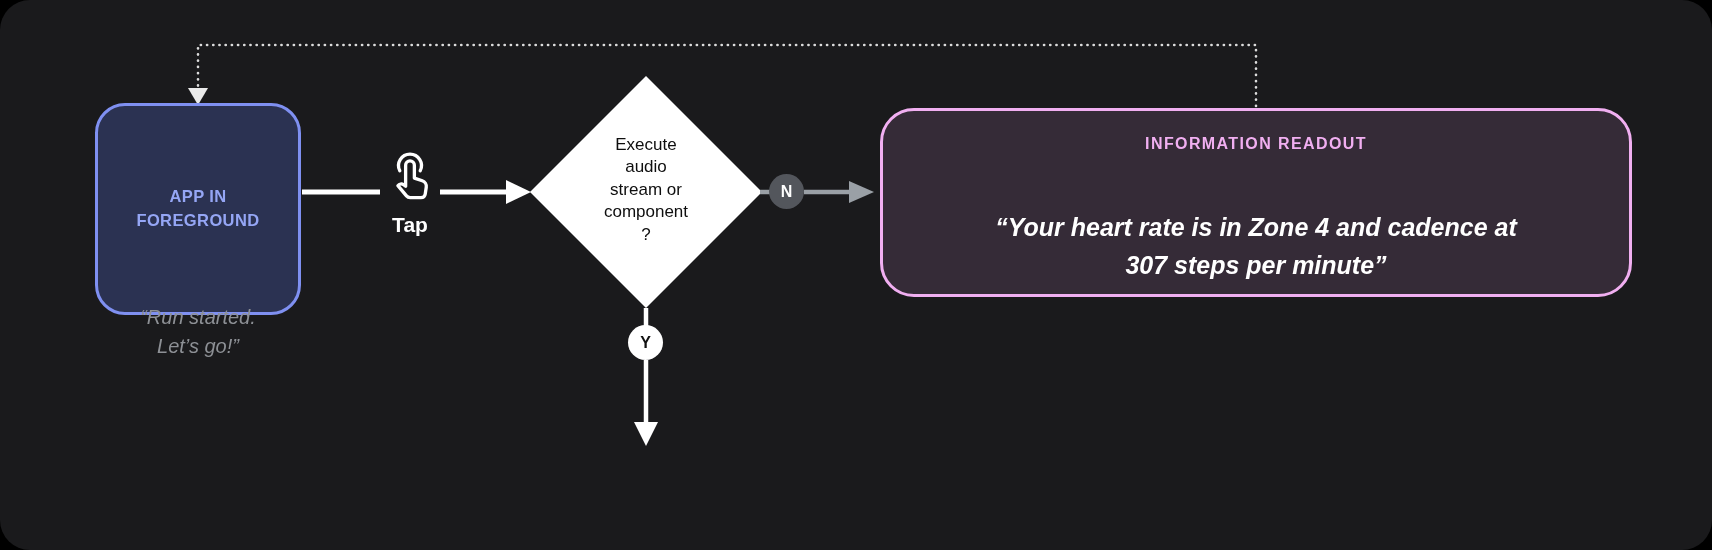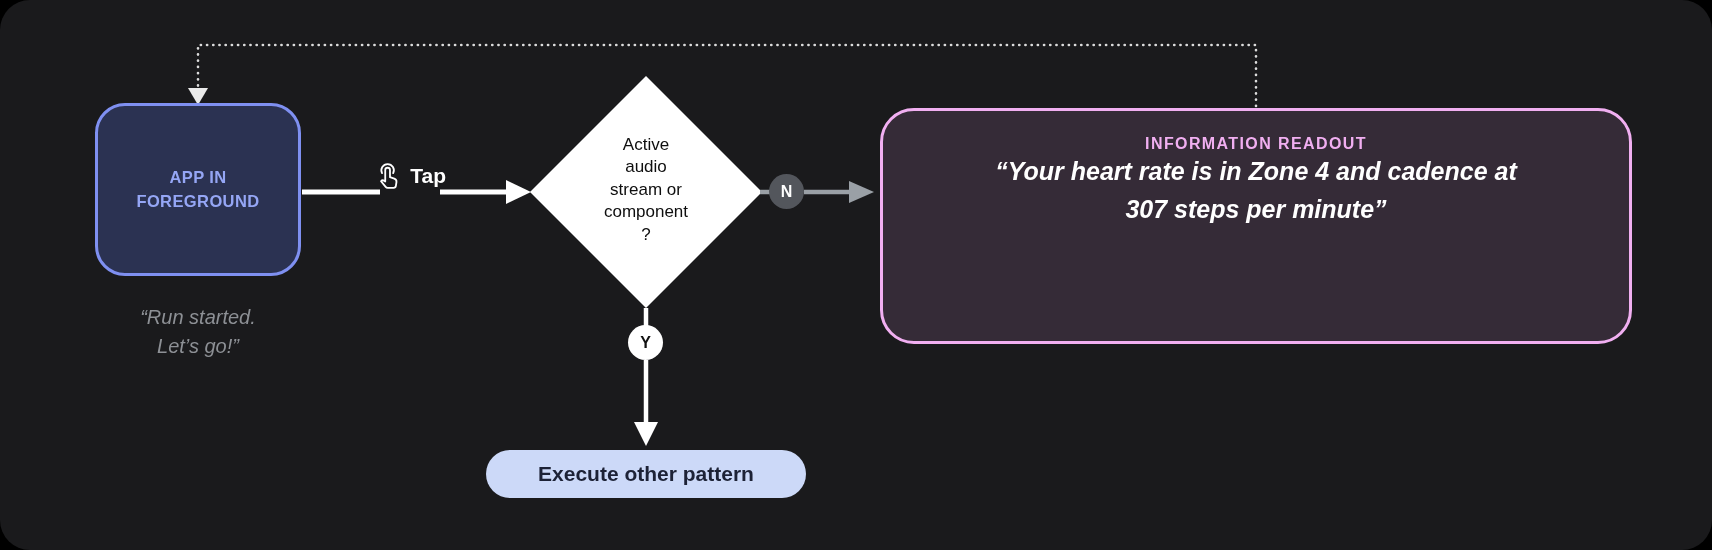--- a/index.html
+++ b/index.html
@@ -9,51 +9,51 @@
     font-family:"Liberation Sans",sans-serif;
   }
   .connector-layer{position:absolute;left:0;top:0;width:1712px;height:550px;pointer-events:none;}
   .dotted{fill:none;stroke:#dcdcdc;stroke-width:2.6;stroke-dasharray:0.2 6;stroke-linecap:round;}
   .wline{stroke:#ffffff;stroke-width:5;}
   .wline2{stroke:#ffffff;stroke-width:4.5;}
   .gline{stroke:#9aa0a6;stroke-width:4.5;}
   .diamond{fill:#ffffff;}
 
   .app-node{
-    position:absolute;left:95px;top:103px;width:206px;height:173px;box-sizing:border-box;
+    position:absolute;left:95px;top:103px;width:206px;height:212px;box-sizing:border-box;
     background:#2b3252;border:3.5px solid #7f90f1;border-radius:30px;
     display:flex;align-items:center;justify-content:center;text-align:center;
     color:#95a6f5;font-weight:bold;font-size:16.5px;letter-spacing:.4px;line-height:1.45;
     padding:0 26px;
   }
   .app-caption{
     position:absolute;left:68px;top:303px;width:260px;text-align:center;
     color:#8d9095;font-style:italic;font-size:20px;line-height:1.45;white-space:pre-line;
   }
   .tap-group{
     position:absolute;left:374px;top:148px;width:72px;
-    display:flex;align-items:center;gap:9px;
+    display:flex;flex-direction:column;align-items:center;gap:9px;
   }
   .tap-label{color:#ffffff;font-size:21px;font-weight:600;}
   .decision-text{
     position:absolute;left:566px;top:134px;width:160px;text-align:center;
     color:#0e0e0e;font-size:17px;font-weight:500;line-height:1.32;white-space:pre-line;
   }
   .badge{
     position:absolute;width:35px;height:35px;border-radius:50%;
     display:flex;align-items:center;justify-content:center;
     font-weight:bold;font-size:16px;
   }
   .badge-n{left:769px;top:174px;background:#53565c;color:#ffffff;}
   .badge-y{left:628px;top:325px;background:#ffffff;color:#111111;}
   .readout{
-    position:absolute;left:880px;top:108px;width:752px;height:236px;box-sizing:border-box;
+    position:absolute;left:880px;top:108px;width:752px;height:189px;box-sizing:border-box;
     background:#352b37;border:3.5px solid #f1aff1;border-radius:34px;
-    display:flex;flex-direction:column;align-items:center;justify-content:flex-start;
-    padding:24px 40px 10px 40px;
+    display:flex;flex-direction:column;align-items:center;justify-content:space-between;
+    gap:16px;padding:24px 40px 10px 40px;
   }
   .readout-title{color:#f1aff1;font-weight:bold;font-size:16px;letter-spacing:1.4px;}
   .readout-quote{
     color:#ffffff;font-weight:bold;font-style:italic;font-size:25px;line-height:1.5;
     text-align:center;white-space:pre-line;
   }
   .terminal-pill{
     position:absolute;left:486px;top:450px;width:320px;height:48px;
     background:#ccd9f8;border-radius:26px;
     display:flex;align-items:center;justify-content:center;
@@ -92,36 +92,33 @@
 Let’s go!”</div>
 
   <div class="tap-group">
     <svg width="50" height="56" viewBox="0 0 48 52">
       <path d="M14.2 21 a 11 11 0 1 1 19.6 0" fill="none" stroke="#ffffff" stroke-width="3.2" stroke-linecap="round"></path>
       <path d="M24 11.5 c2.3 0 4.2 1.9 4.2 4.2 V28 l7.6 2.6 c2.6 .9 4.2 3.5 3.8 6.2 l-1 6.6 c-.3 2 -2 3.4 -4 3.4 H24.2 c-1.4 0 -2.7 -.6 -3.6 -1.7 l-8.2 -9.8 c1.3 -1.7 3.7 -2.1 5.4 -.9 l2 1.4 V15.7 c0 -2.3 1.9 -4.2 4.2 -4.2 z" fill="none" stroke="#ffffff" stroke-width="3.2" stroke-linejoin="round"></path>
     </svg>
     <div class="tap-label">Tap</div>
   </div>
 
-  <div class="decision-text">Active
+  <div class="decision-text">Execute
 audio
 stream or
 component
 ?</div>
 
   <div class="badge badge-n">
     <span>N</span>
   </div>
   <div class="badge badge-y">
     <span>Y</span>
   </div>
 
   <div class="readout">
     <div class="readout-title">INFORMATION READOUT</div>
     <div class="readout-quote">“Your heart rate is in Zone 4 and cadence at
 307 steps per minute”</div>
   </div>
 
-  <div class="terminal-pill">
-    <span>Execute other pattern</span>
-  </div>
 
 </div>
 
 </body></html>

